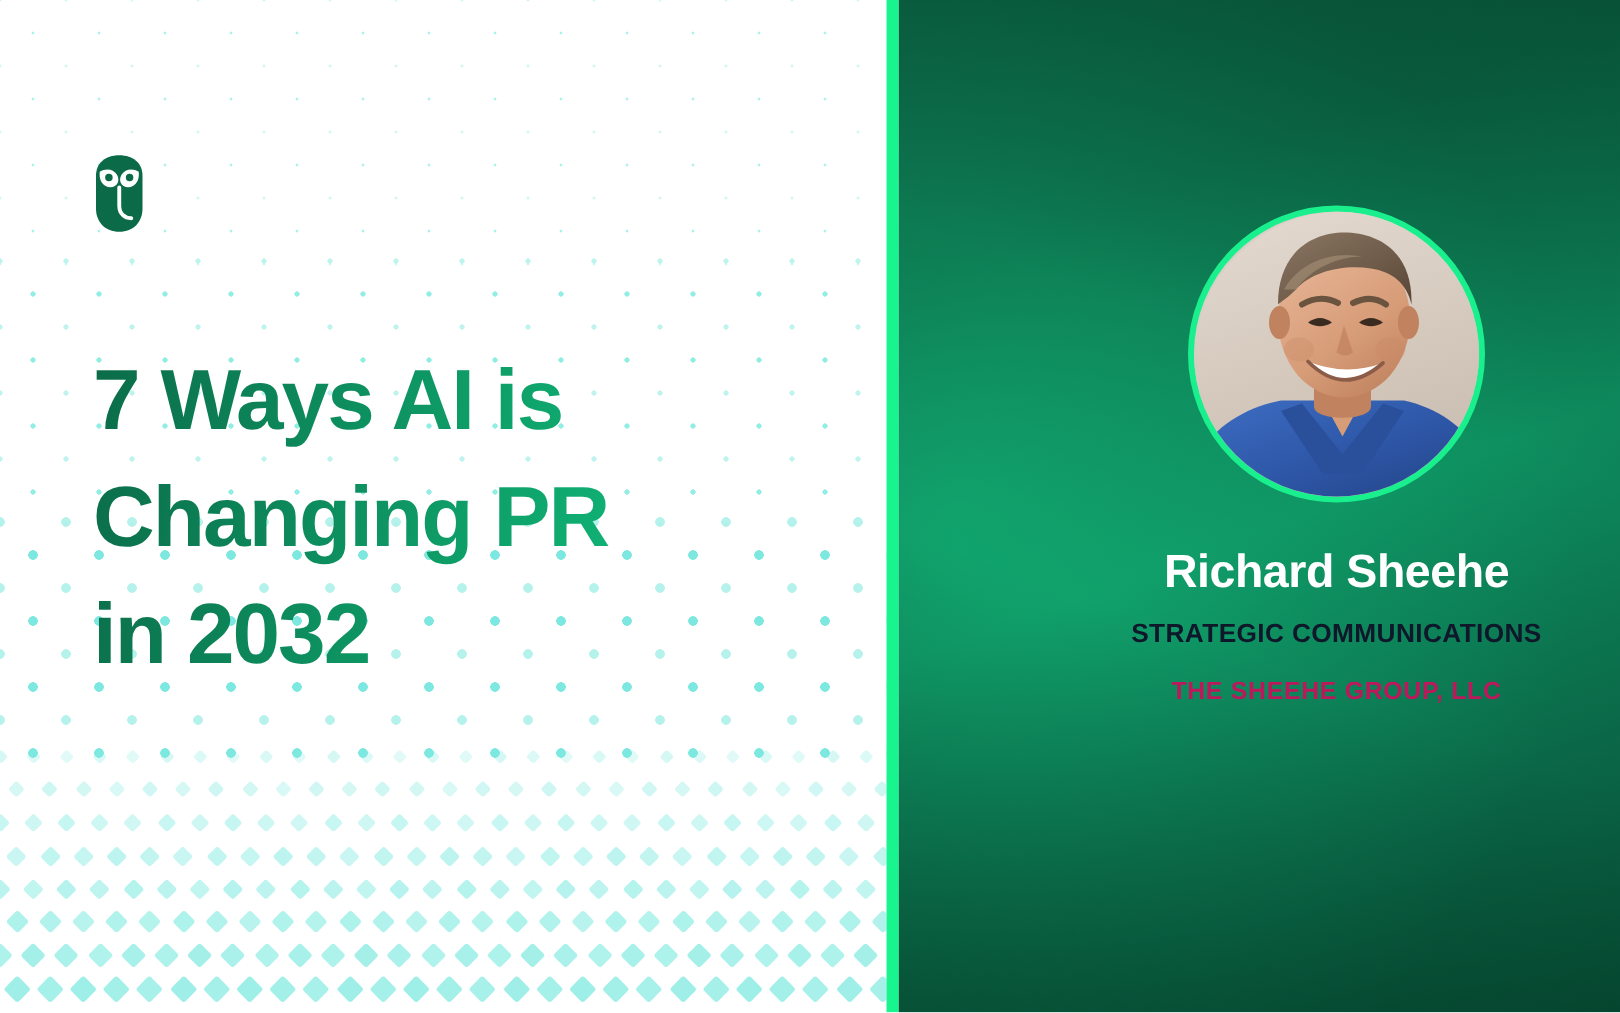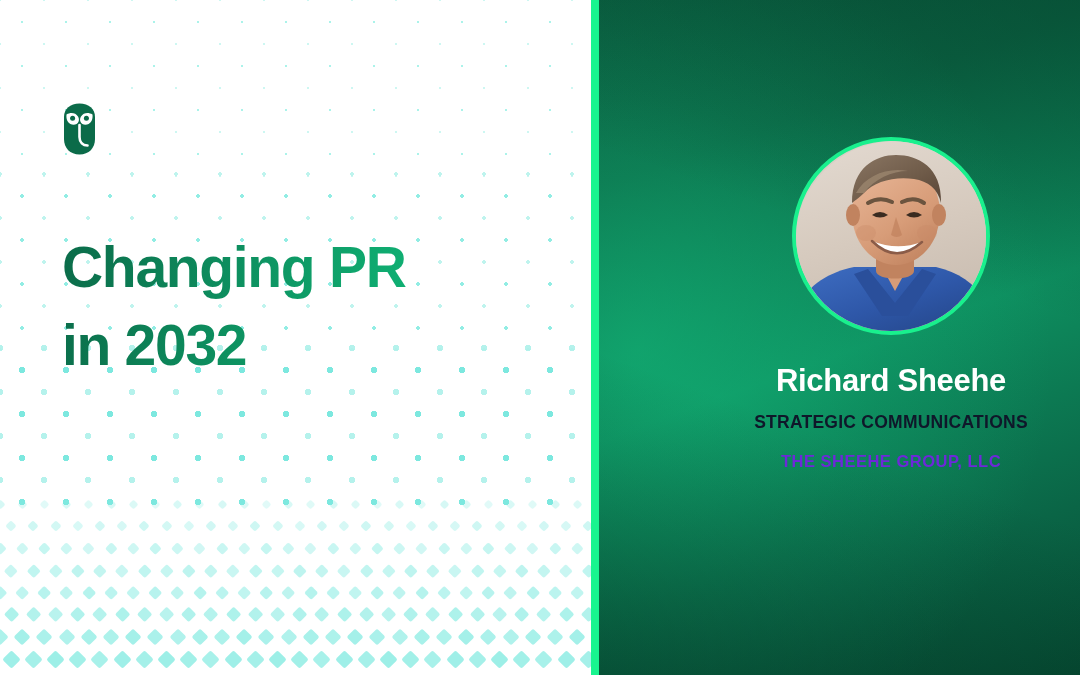--- a/index.html
+++ b/index.html
@@ -172,21 +172,21 @@
     color:#0f172a;
     letter-spacing:0.25px;
     line-height:1.45;
     text-align:center;
     width:420px;
   }
   .speaker-company {
     margin-top:17px;
     font-size:16.5px;
     font-weight:700;
-    color:#6d28d9;
+    color:#be185d;
     letter-spacing:0.5px;
     text-align:center;
   }
 </style>
 </head>
 <body>
 
 <div class="slide">
 
   <div class="left-panel">
@@ -423,20 +423,21 @@
           <path d="M30.5 11.5 C26.5 9 21.5 9.5 19 13.5 C18 15.2 17.8 17 18.4 18.6 C19.6 21.8 23.6 22.6 26.6 21
                    C29.4 19.5 31 16.2 30.5 11.5 Z" fill="#ffffff"></path>
           <circle cx="10.6" cy="15.3" r="2.5" fill="#0B6B49"></circle>
           <circle cx="24.4" cy="15.3" r="2.5" fill="#0B6B49"></circle>
           <path d="M17.5 22 L17.5 34 C17.5 39.5 21 42.5 25.5 42.5" fill="none" stroke="#ffffff" stroke-width="2.6" stroke-linecap="round"></path>
         </svg>
       </span>
     </div>
 
     <h1 class="headline">
+      <span class="hl-line">7 Ways AI is</span>
       <span class="hl-line">Changing PR</span>
       <span class="hl-line">in 2032</span>
     </h1>
   </div>
 
   <div class="accent-strip"></div>
 
   <div class="right-panel"></div>
 
   <div class="speaker-block" style="left:599px;width:504px;margin-left:40px;">

